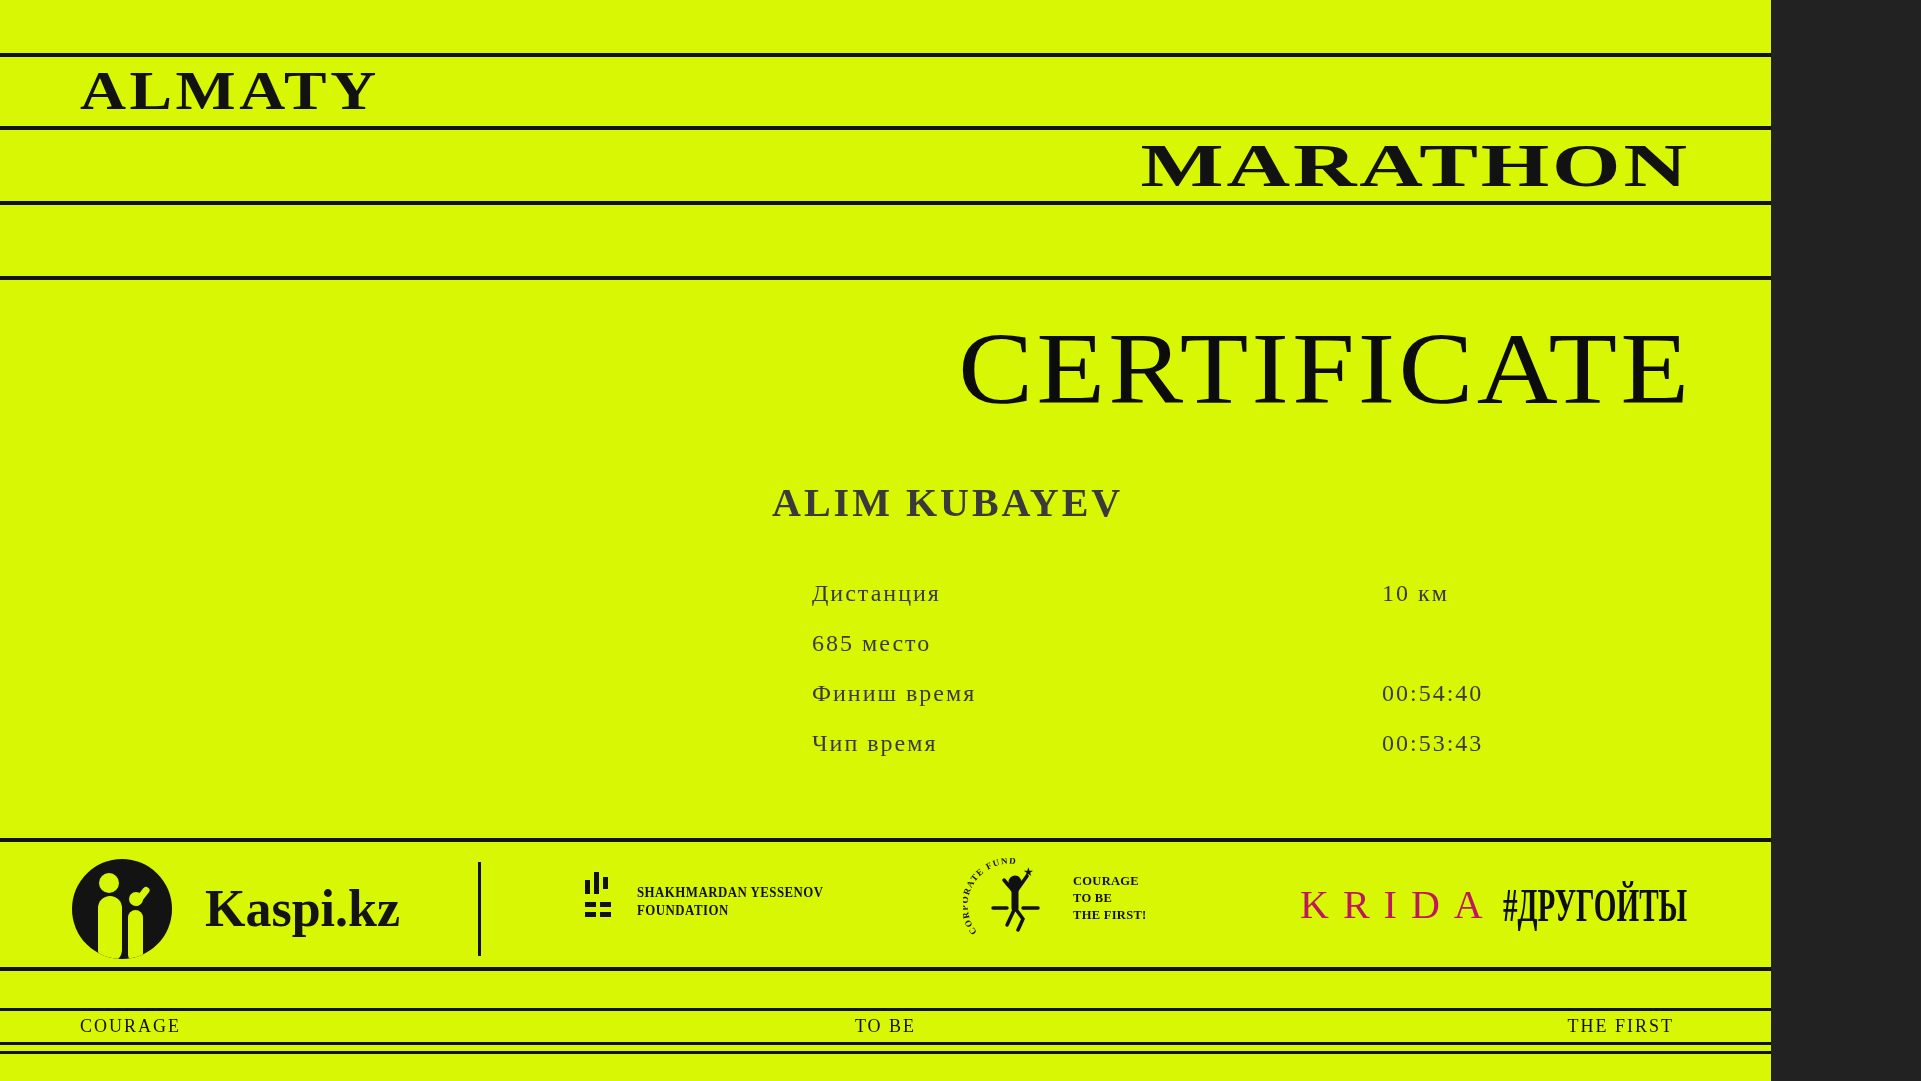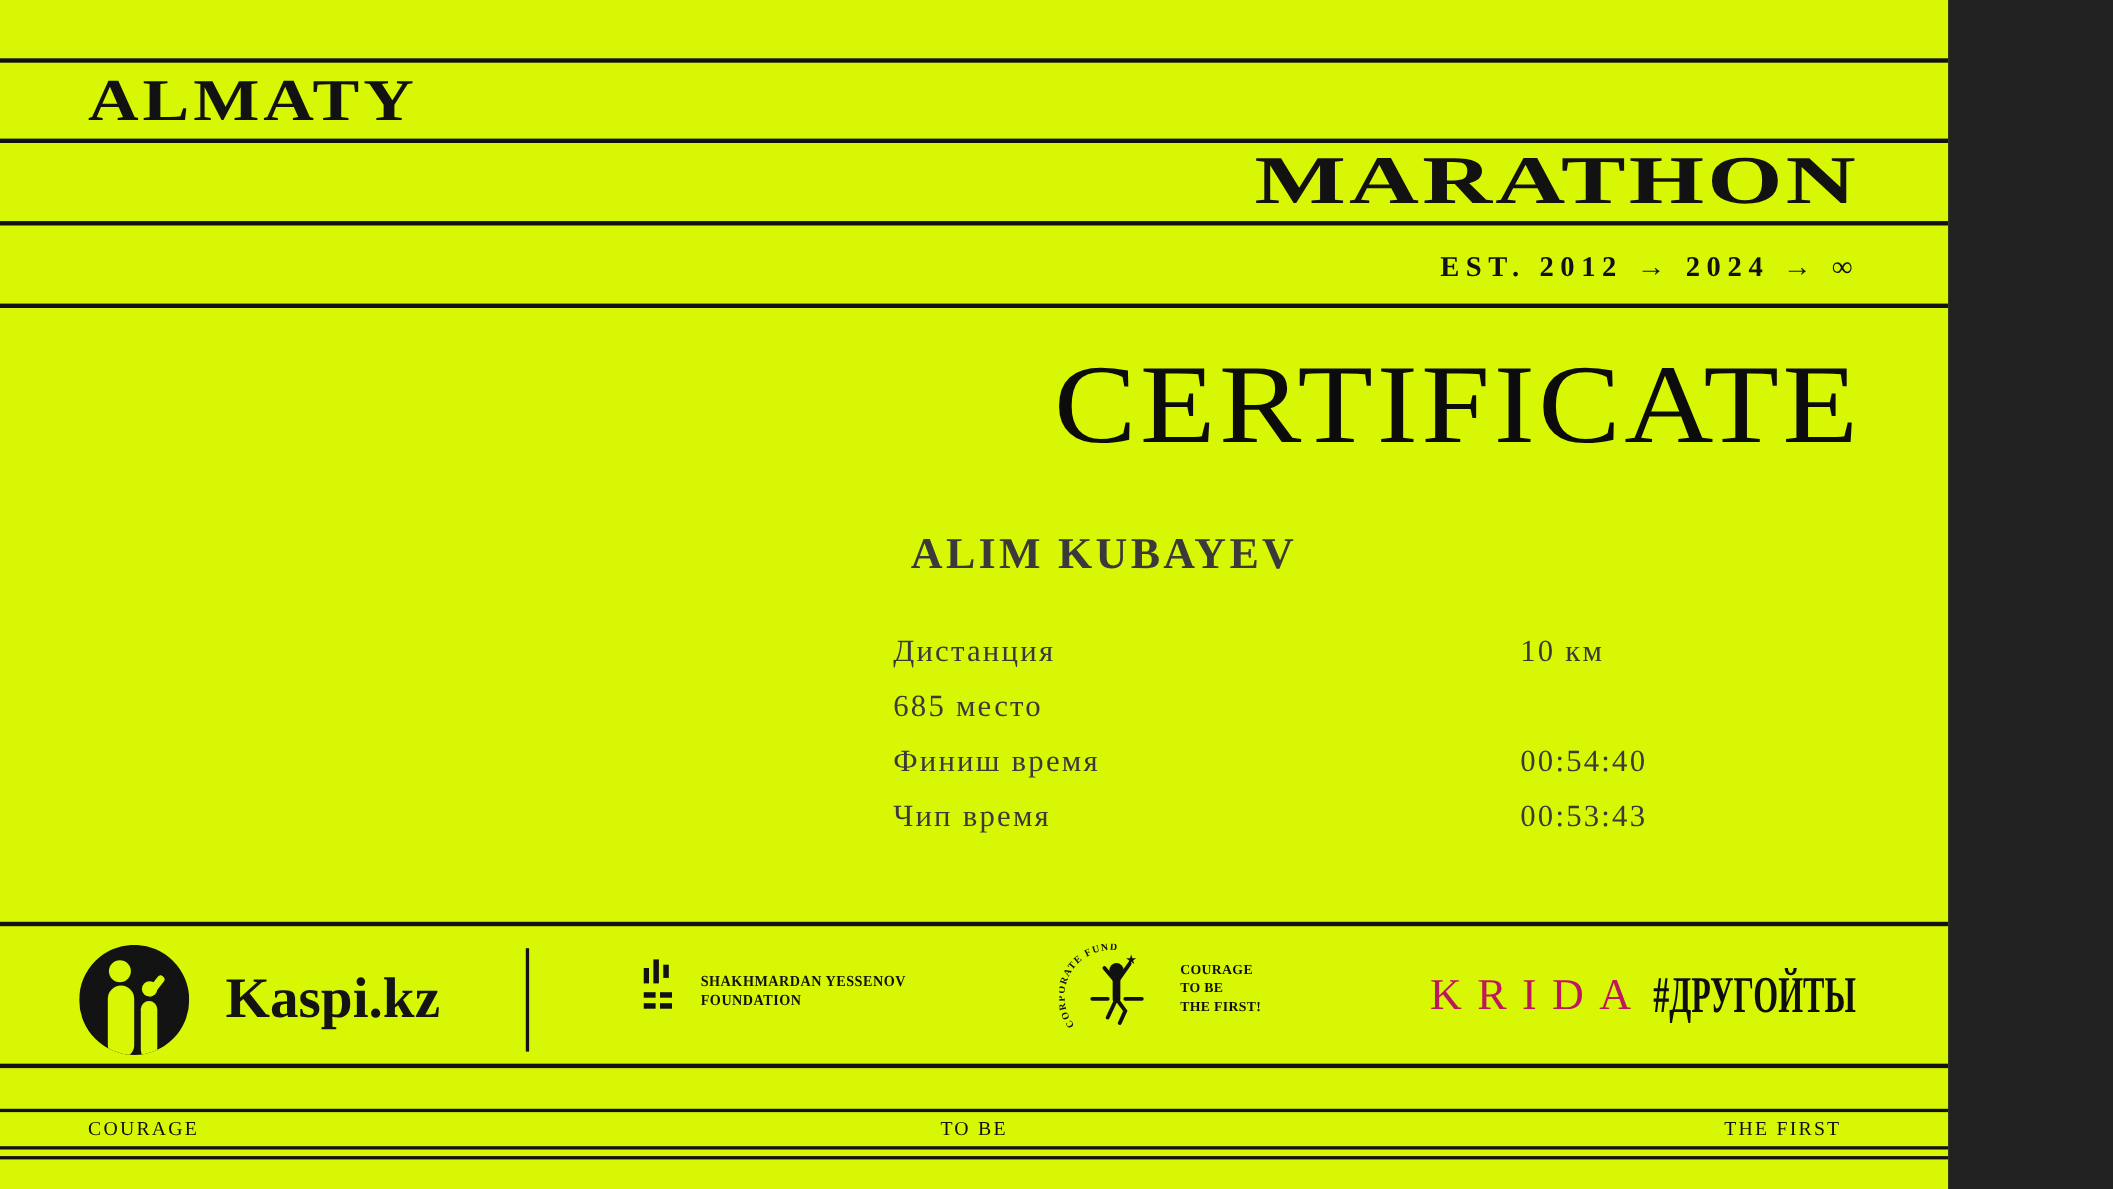--- a/index.html
+++ b/index.html
@@ -36,32 +36,32 @@
     font-size:26px;font-weight:600;letter-spacing:6px;white-space:nowrap;
   }
   .cert-title{
     position:absolute;right:79px;top:318px;
     font-size:102px;font-weight:400;letter-spacing:3px;line-height:1;white-space:nowrap;
     transform:scaleX(1.1);transform-origin:right center;color:#0c0c0c;
   }
 
   
   .runner-name{
-    position:absolute;left:828px;top:483px;
+    position:absolute;left:772px;top:483px;
     font-size:40px;font-weight:bold;letter-spacing:3px;line-height:1;white-space:nowrap;
     color:var(--gray);
   }
   .results{
     position:absolute;left:812px;top:568px;width:820px;
     color:var(--gray);
   }
   .results .row{
     display:grid;grid-template-columns:570px auto;
     height:50px;align-items:center;
-    font-size:28px;font-weight:500;letter-spacing:2px;white-space:nowrap;
+    font-size:24px;font-weight:500;letter-spacing:2px;white-space:nowrap;
   }
 
   
   .kaspi-mark{position:absolute;left:72px;top:859px;width:100px;height:100px;}
   .kaspi-word{
     position:absolute;left:192px;top:908px;transform:translateY(-50%);
     font-size:52px;font-weight:bold;letter-spacing:0px;color:#141414;white-space:nowrap;margin-left:13px;
   }
   .vdivider{position:absolute;left:478px;top:862px;width:3px;height:94px;background:var(--ink);}
   .yessenov{position:absolute;left:585px;top:872px;display:flex;gap:26px;align-items:center;}
@@ -104,21 +104,20 @@
   <div class="hline" style="top:201px"></div>
   <div class="hline" style="top:276px"></div>
   <div class="hline" style="top:838px"></div>
   <div class="hline" style="top:967px"></div>
   <div class="hline thin" style="top:1008px"></div>
   <div class="hline thin" style="top:1042px"></div>
   <div class="hline thin" style="top:1051px"></div>
 
   <div class="almaty">ALMATY</div>
   <div class="marathon">MARATHON</div>
-  <div class="est">EST. 2012 → 2024 → ∞</div>
   <div class="cert-title">CERTIFICATE</div>
 
   <div class="runner-name">ALIM KUBAYEV</div>
 
   <div class="results">
     <div class="row">
       <span>Дистанция</span>
       <span>10 км</span>
     </div>
     <div class="row">

